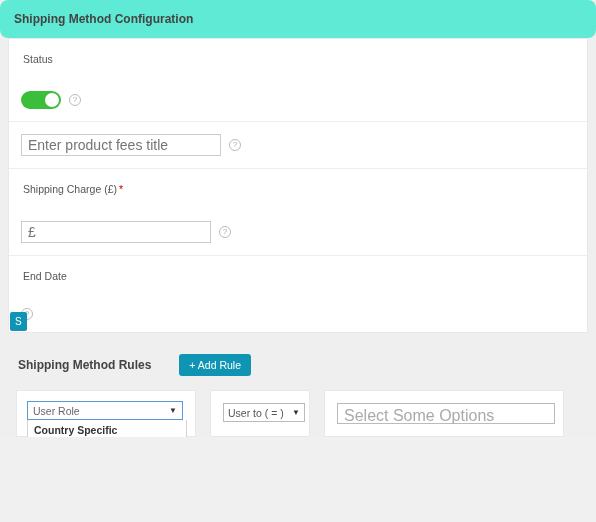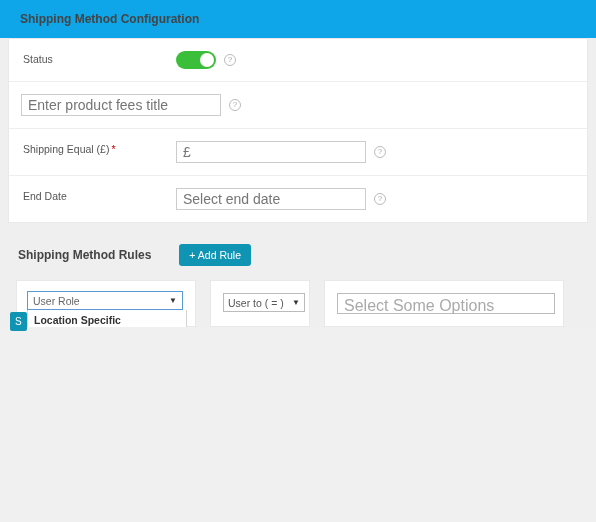--- a/index.html
+++ b/index.html
@@ -7,35 +7,36 @@
     margin: 0;
     font-family: -apple-system, "Segoe UI", Arial, sans-serif;
     font-size: 11px;
     background: #f0f0f0;
     color: #555;
     width: 596px;
   }
   .panel { background: #efefef; padding: 0; }
 
   .section-header {
-    padding: 12px 20px;
+    padding: 12px 14px;
     font-weight: 600;
     font-size: 12px;
     color: #444;
-    background: #0ea5e9;
+    background: #5eead4;
+    border-radius: 8px;
   }
   .form-table {
     background: #fff;
     border: 1px solid #e9e9e9;
     margin: 0 8px;
     border-collapse: separate;
     border-spacing: 0;
     width: calc(100% - 16px);
   }
-  .form-row { display: flex; border-top: 1px solid #eee; }
+  .form-row { display: flex; border-top: 1px solid #eee; flex-direction: column; }
   .form-row:first-child { border-top: none; }
   .form-label-cell {
     width: 155px;
     padding: 14px 14px;
     font-size: 10.5px;
     color: #555;
   }
   .form-value-cell {
     flex: 1;
     padding: 12px 12px;
@@ -188,51 +189,50 @@
     </div>
 
     <div class="form-row">
       <div class="form-value-cell">
         <input class="text-input" placeholder="Enter product fees title" style="">
         <span class="help-ic">?</span>
       </div>
     </div>
 
     <div class="form-row">
-      <div class="form-label-cell"><span>Shipping Equal (£)</span><span class="req">*</span></div>
+      <div class="form-label-cell"><span>Shipping Charge (£)</span><span class="req">*</span></div>
       <div class="form-value-cell">
         <input class="text-input wider" placeholder="£" style="">
         <span class="help-ic">?</span>
       </div>
     </div>
 
     <div class="form-row">
       <div class="form-label-cell">End Date</div>
       <div class="form-value-cell">
-        <input class="text-input wider" placeholder="Select end date" style="">
         <span class="help-ic">?</span>
       </div>
     </div>
 
   </div>
 
   <div class="rules-header">
     <span>Shipping Method Rules</span>
     <button class="btn-add">+ Add Rule</button>
   </div>
 
   <div class="rules-row">
 
     <div class="rule-cell c1">
       <div class="dropdown-trigger">
         <span>User Role</span>
         <span class="caret">▼</span>
       </div>
       <div class="dropdown-list" id="dd-list">
-          <div class="opt-group">Location Specific</div>
+          <div class="opt-group">Country Specific</div>
           <div class="opt-item">Country</div>
           <div class="opt-item">State</div>
           <div class="opt-item">Postcode</div>
           <div class="opt-item">Zone</div>
           <div class="opt-group">Product Specific</div>
           <div class="opt-item hl">Cart contains product</div>
           <div class="opt-item">Cart contains category's product</div>
           <div class="opt-item">Cart contains tag's product</div>
           <div class="opt-item">Cart contains SKU's product</div>
           <div class="opt-group">User Specific</div>

